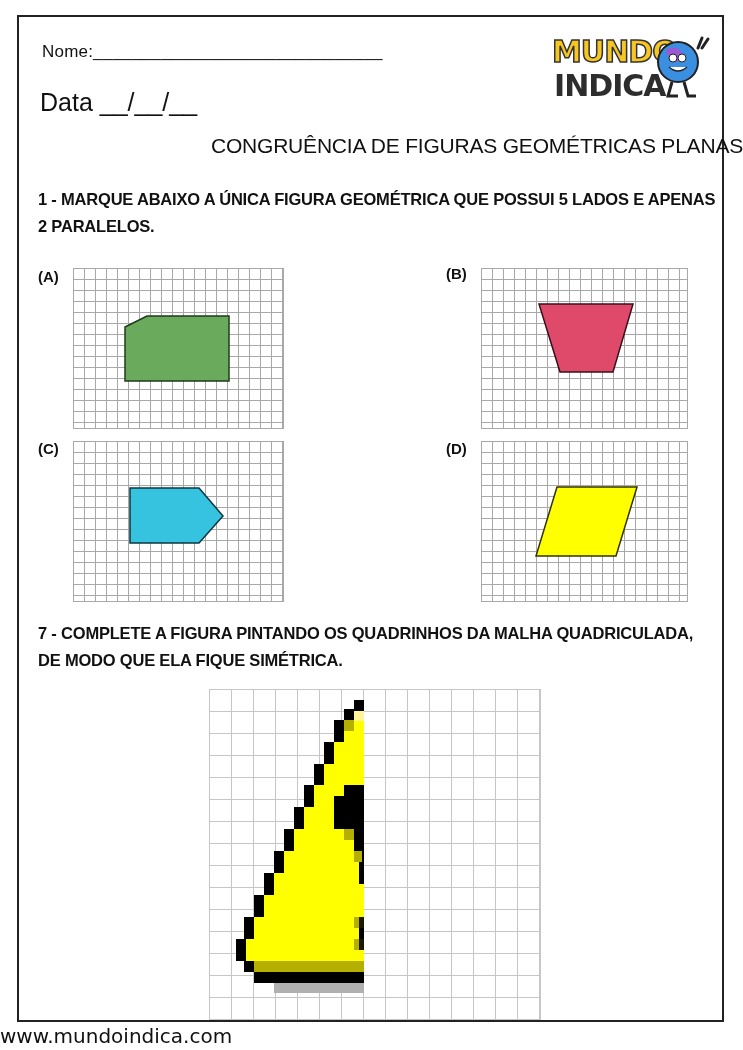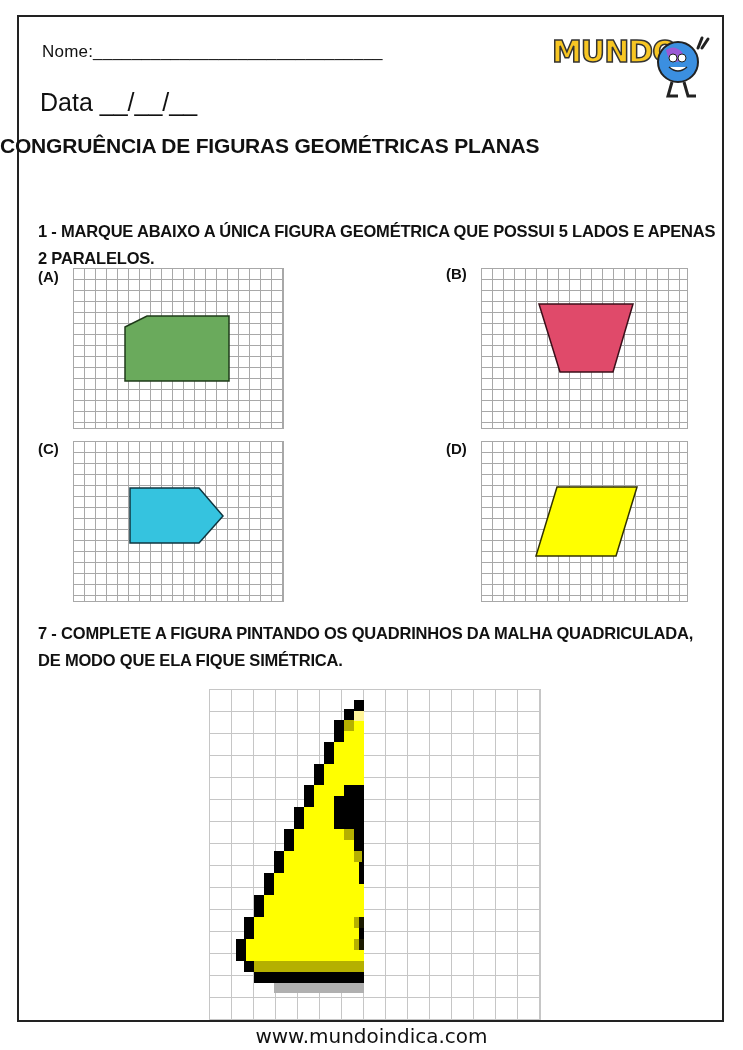--- a/index.html
+++ b/index.html
@@ -1,21 +1,21 @@
 <!DOCTYPE html>
 <html><head>
 <meta charset="utf-8">
 <style>
   html, body { margin:0; padding:0; background:#ffffff; }
   body { width:743px; height:1050px; position:relative; overflow:hidden; font-family:"DejaVu Sans", sans-serif; color:#111; }
   .frame { position:absolute; left:17px; top:15px; width:707px; height:1007px; border:2px solid #222; box-sizing:border-box; }
   .abs { position:absolute; }
   .name-line { left:42px; top:42px; font-size:17px; font-family:"Liberation Sans", sans-serif; letter-spacing:0.2px; white-space:nowrap; }
   .date-line { left:40px; top:88px; font-size:25px; font-family:"Liberation Sans", sans-serif; white-space:nowrap; }
-  .title { left:0; width:743px; top:134px; text-align:left; font-weight:bold; font-size:21px; font-family:"Liberation Sans", sans-serif; letter-spacing:-0.2px; }
+  .title { left:0; width:743px; top:134px; text-align:right; font-weight:normal; font-size:21px; font-family:"Liberation Sans", sans-serif; letter-spacing:-0.2px; }
   .q { left:38px; width:680px; font-weight:bold; font-size:16.5px; font-family:"Liberation Sans", sans-serif; line-height:27px; letter-spacing:-0.2px; }
   .lbl { font-weight:bold; font-size:15px; font-family:"Liberation Sans", sans-serif; }
   .grid-sm {
     background-color:#fff;
     background-image:
       linear-gradient(to right, #a8a8a8 1px, transparent 1px),
       linear-gradient(to bottom, #a8a8a8 1px, transparent 1px);
     background-size:11px 11px;
     border-right:1px solid #a8a8a8; border-bottom:1px solid #a8a8a8;
   }
@@ -24,46 +24,47 @@
     background-image:
       linear-gradient(to right, #c6c6c6 1px, transparent 1px),
       linear-gradient(to bottom, #c6c6c6 1px, transparent 1px);
     background-size:22px 22px;
     border-right:1px solid #c6c6c6; border-bottom:1px solid #c6c6c6;
   }
   svg.shape { position:absolute; left:0; top:0; overflow:visible; }
   .logo { left:552px; top:34px; width:160px; height:72px; }
   .logo .mundo { position:absolute; left:0; top:0; font-family:"DejaVu Sans", sans-serif; font-weight:bold; font-size:30px; color:#f7c623; -webkit-text-stroke:1.5px #333; letter-spacing:-1px; }
   .logo .indica { position:absolute; left:2px; top:34px; font-family:"DejaVu Sans", sans-serif; font-weight:bold; font-size:30px; color:#2d2d2d; letter-spacing:-1px; }
-  .footer { left:0; width:743px; top:1024px; text-align:center; font-size:20px; font-family:"DejaVu Sans", sans-serif; color:#111; }
+  .footer { left:0; width:743px; top:1024px; font-size:20px; font-family:"DejaVu Sans", sans-serif; color:#111; }
 </style>
 </head>
 <body>
 
 <div class="frame"></div>
 
 <div class="abs name-line">Nome:______________________________</div>
 <div class="abs date-line">Data __/__/__</div>
 
 <div class="abs logo">
   <span class="mundo">MUNDO</span>
+  <span class="indica">INDICA</span>
   <svg width="60" height="72" style="position:absolute;left:100px;top:0;">
     <circle cx="26" cy="28" r="20" fill="#3b8fe0" stroke="#222" stroke-width="2"></circle>
     <path d="M14 16 q8 -6 16 2 q4 8 -6 10 q-8 0 -10 -12z" fill="#9b59d6"></path>
     <circle cx="21" cy="24" r="4" fill="#fff" stroke="#222"></circle>
     <circle cx="30" cy="24" r="4" fill="#fff" stroke="#222"></circle>
     <path d="M17 33 q9 8 18 0" fill="#fff" stroke="#222" stroke-width="1.5"></path>
     <path d="M46 14 l4 -10 M50 14 l6 -9" stroke="#222" stroke-width="3" stroke-linecap="round"></path>
     <path d="M20 48 l-4 14 h10 M32 48 l4 14 h8" stroke="#222" stroke-width="3" fill="none"></path>
   </svg>
 </div>
 
 <div class="abs title">CONGRUÊNCIA DE FIGURAS GEOMÉTRICAS PLANAS</div>
 
-<div class="abs q" style="top:186px;margin-top:32px;">1 - MARQUE ABAIXO A ÚNICA FIGURA GEOMÉTRICA QUE POSSUI 5 LADOS E APENAS 2 PARALELOS.</div>
+<div class="abs q" style="top:186px;">1 - MARQUE ABAIXO A ÚNICA FIGURA GEOMÉTRICA QUE POSSUI 5 LADOS E APENAS 2 PARALELOS.</div>
 
 <div class="abs lbl" style="left:38px;top:268px;">(A)</div>
 <div class="abs grid-sm" style="left:73px;top:268px;width:210px;height:160px;">
   <svg class="shape" width="210" height="160">
     <polygon points="52,59 74,48 156,48 156,113 52,113" fill="#6aaa5c" stroke="#1f3b1a" stroke-width="1.5"></polygon>
   </svg>
 </div>
 
 <div class="abs lbl" style="left:446px;top:265px;">(B)</div>
 <div class="abs grid-sm" style="left:481px;top:268px;width:206px;height:160px;">

